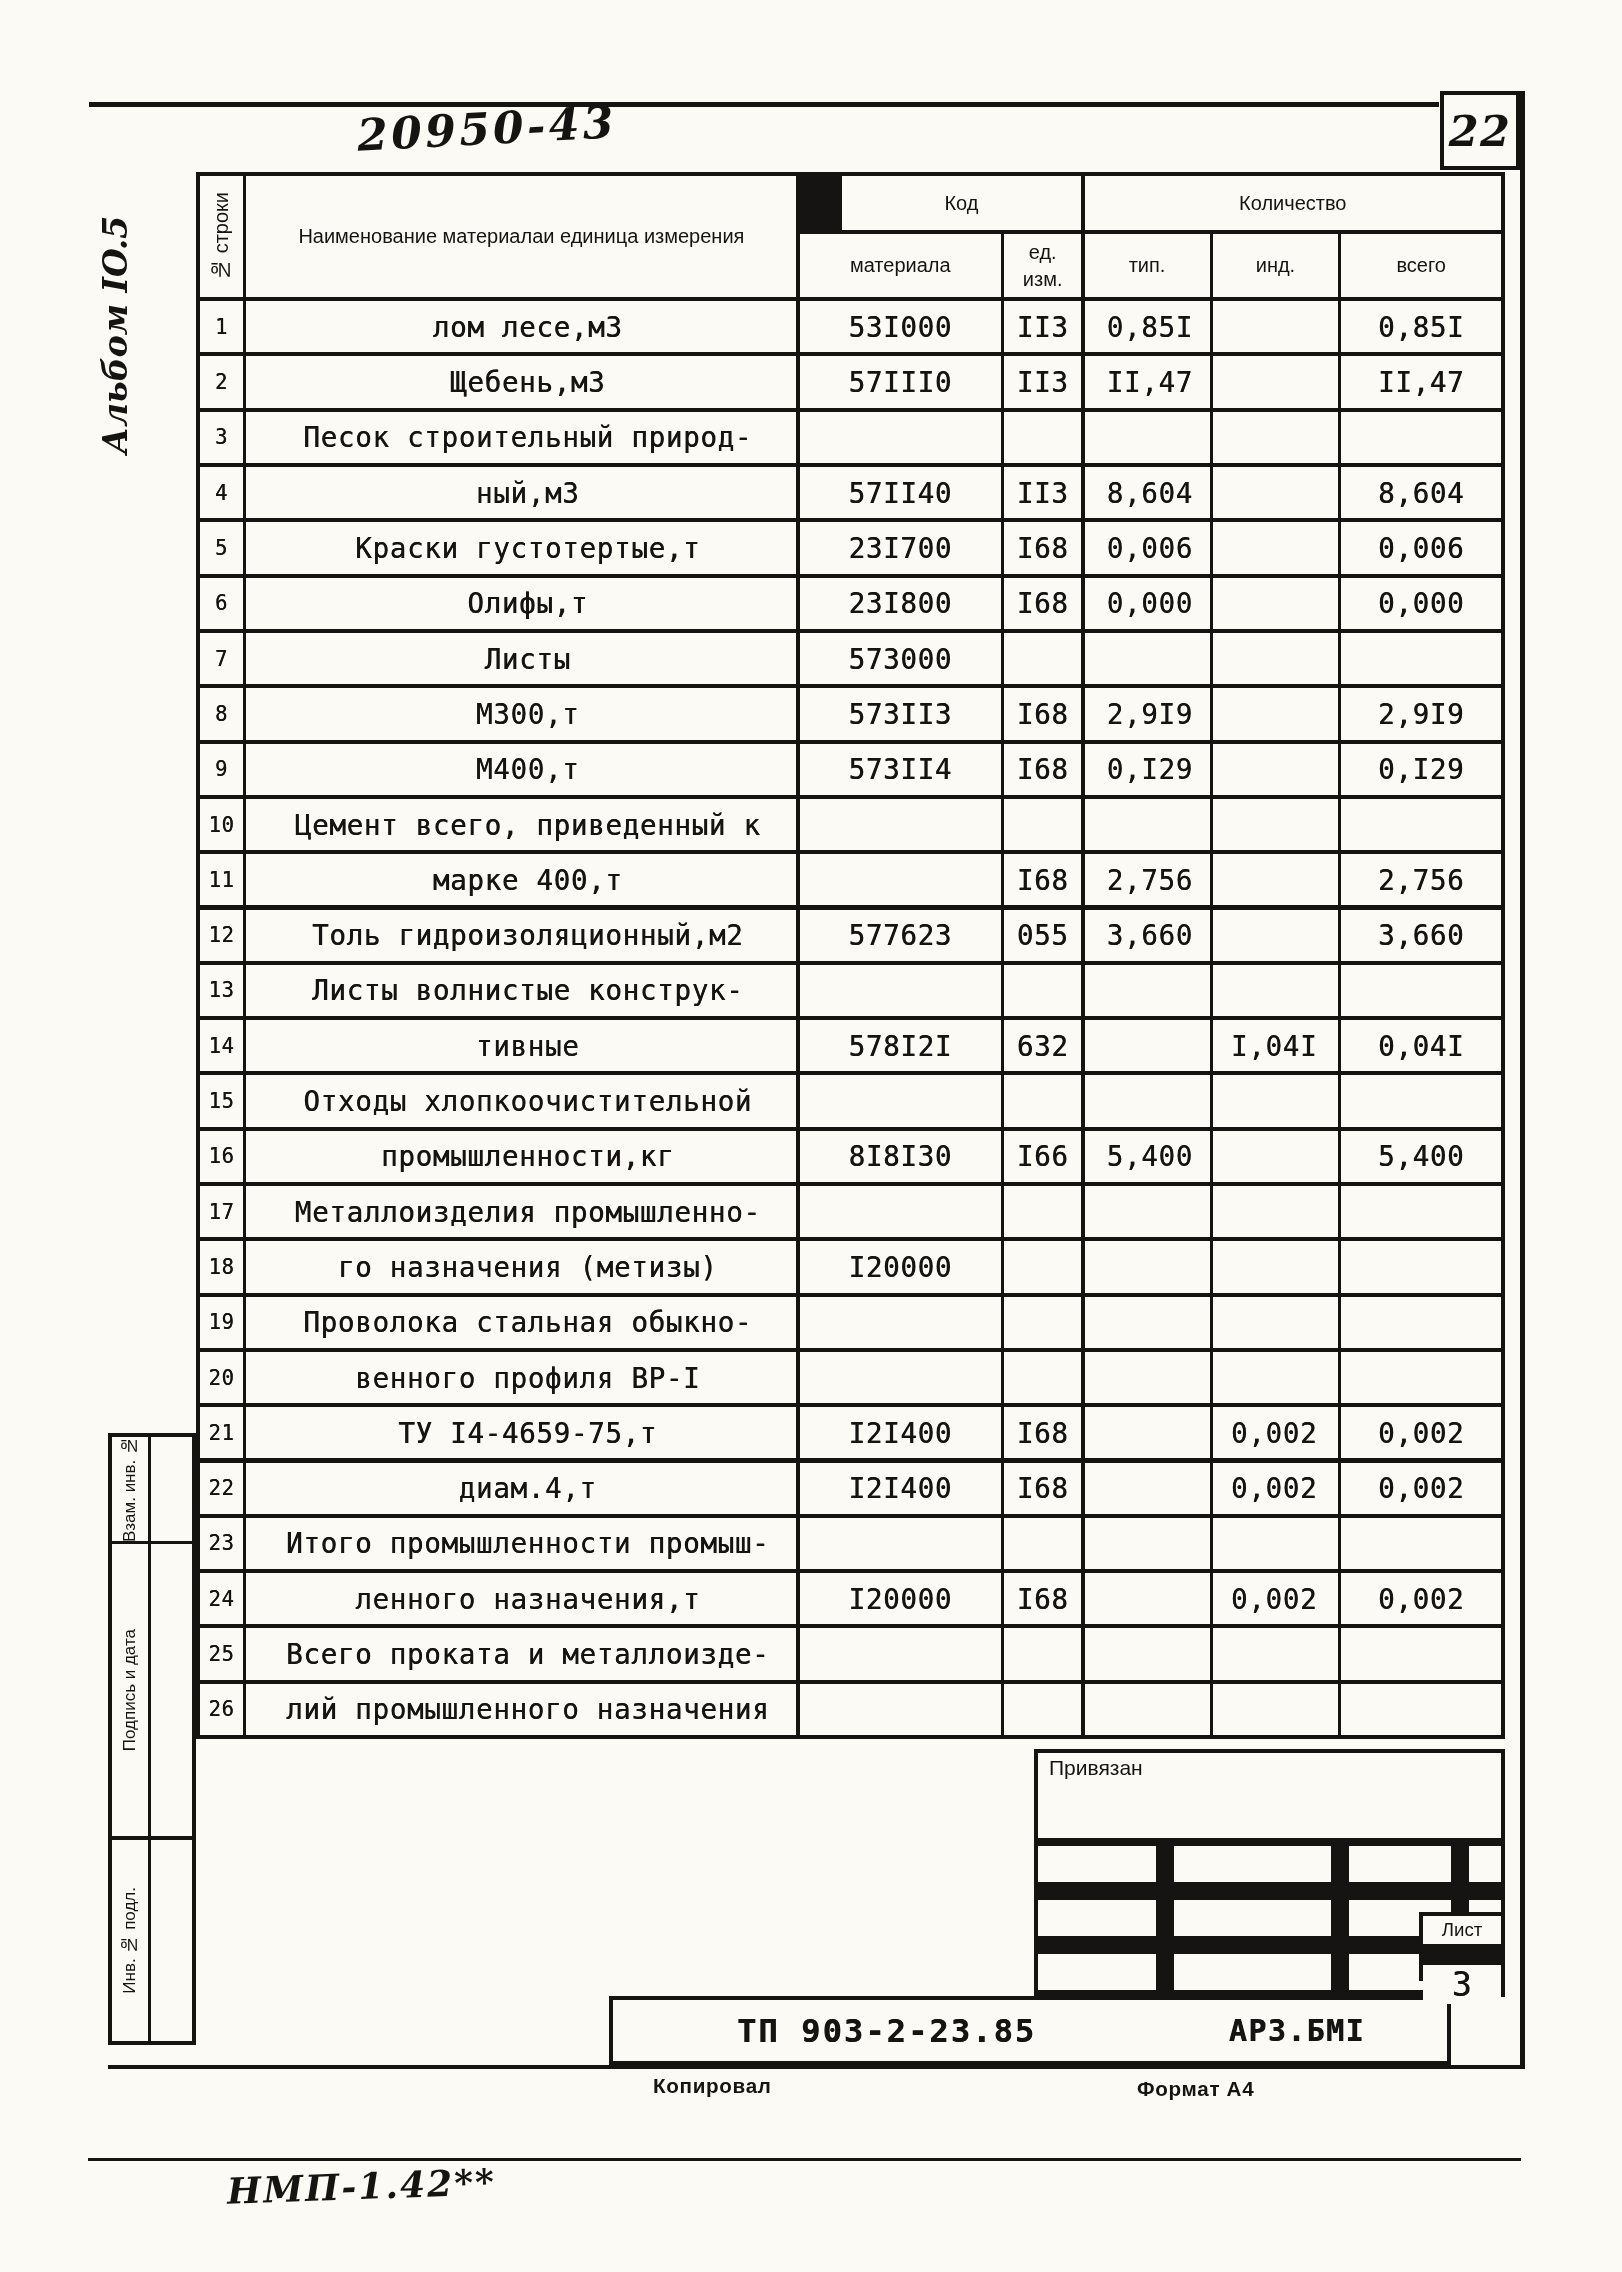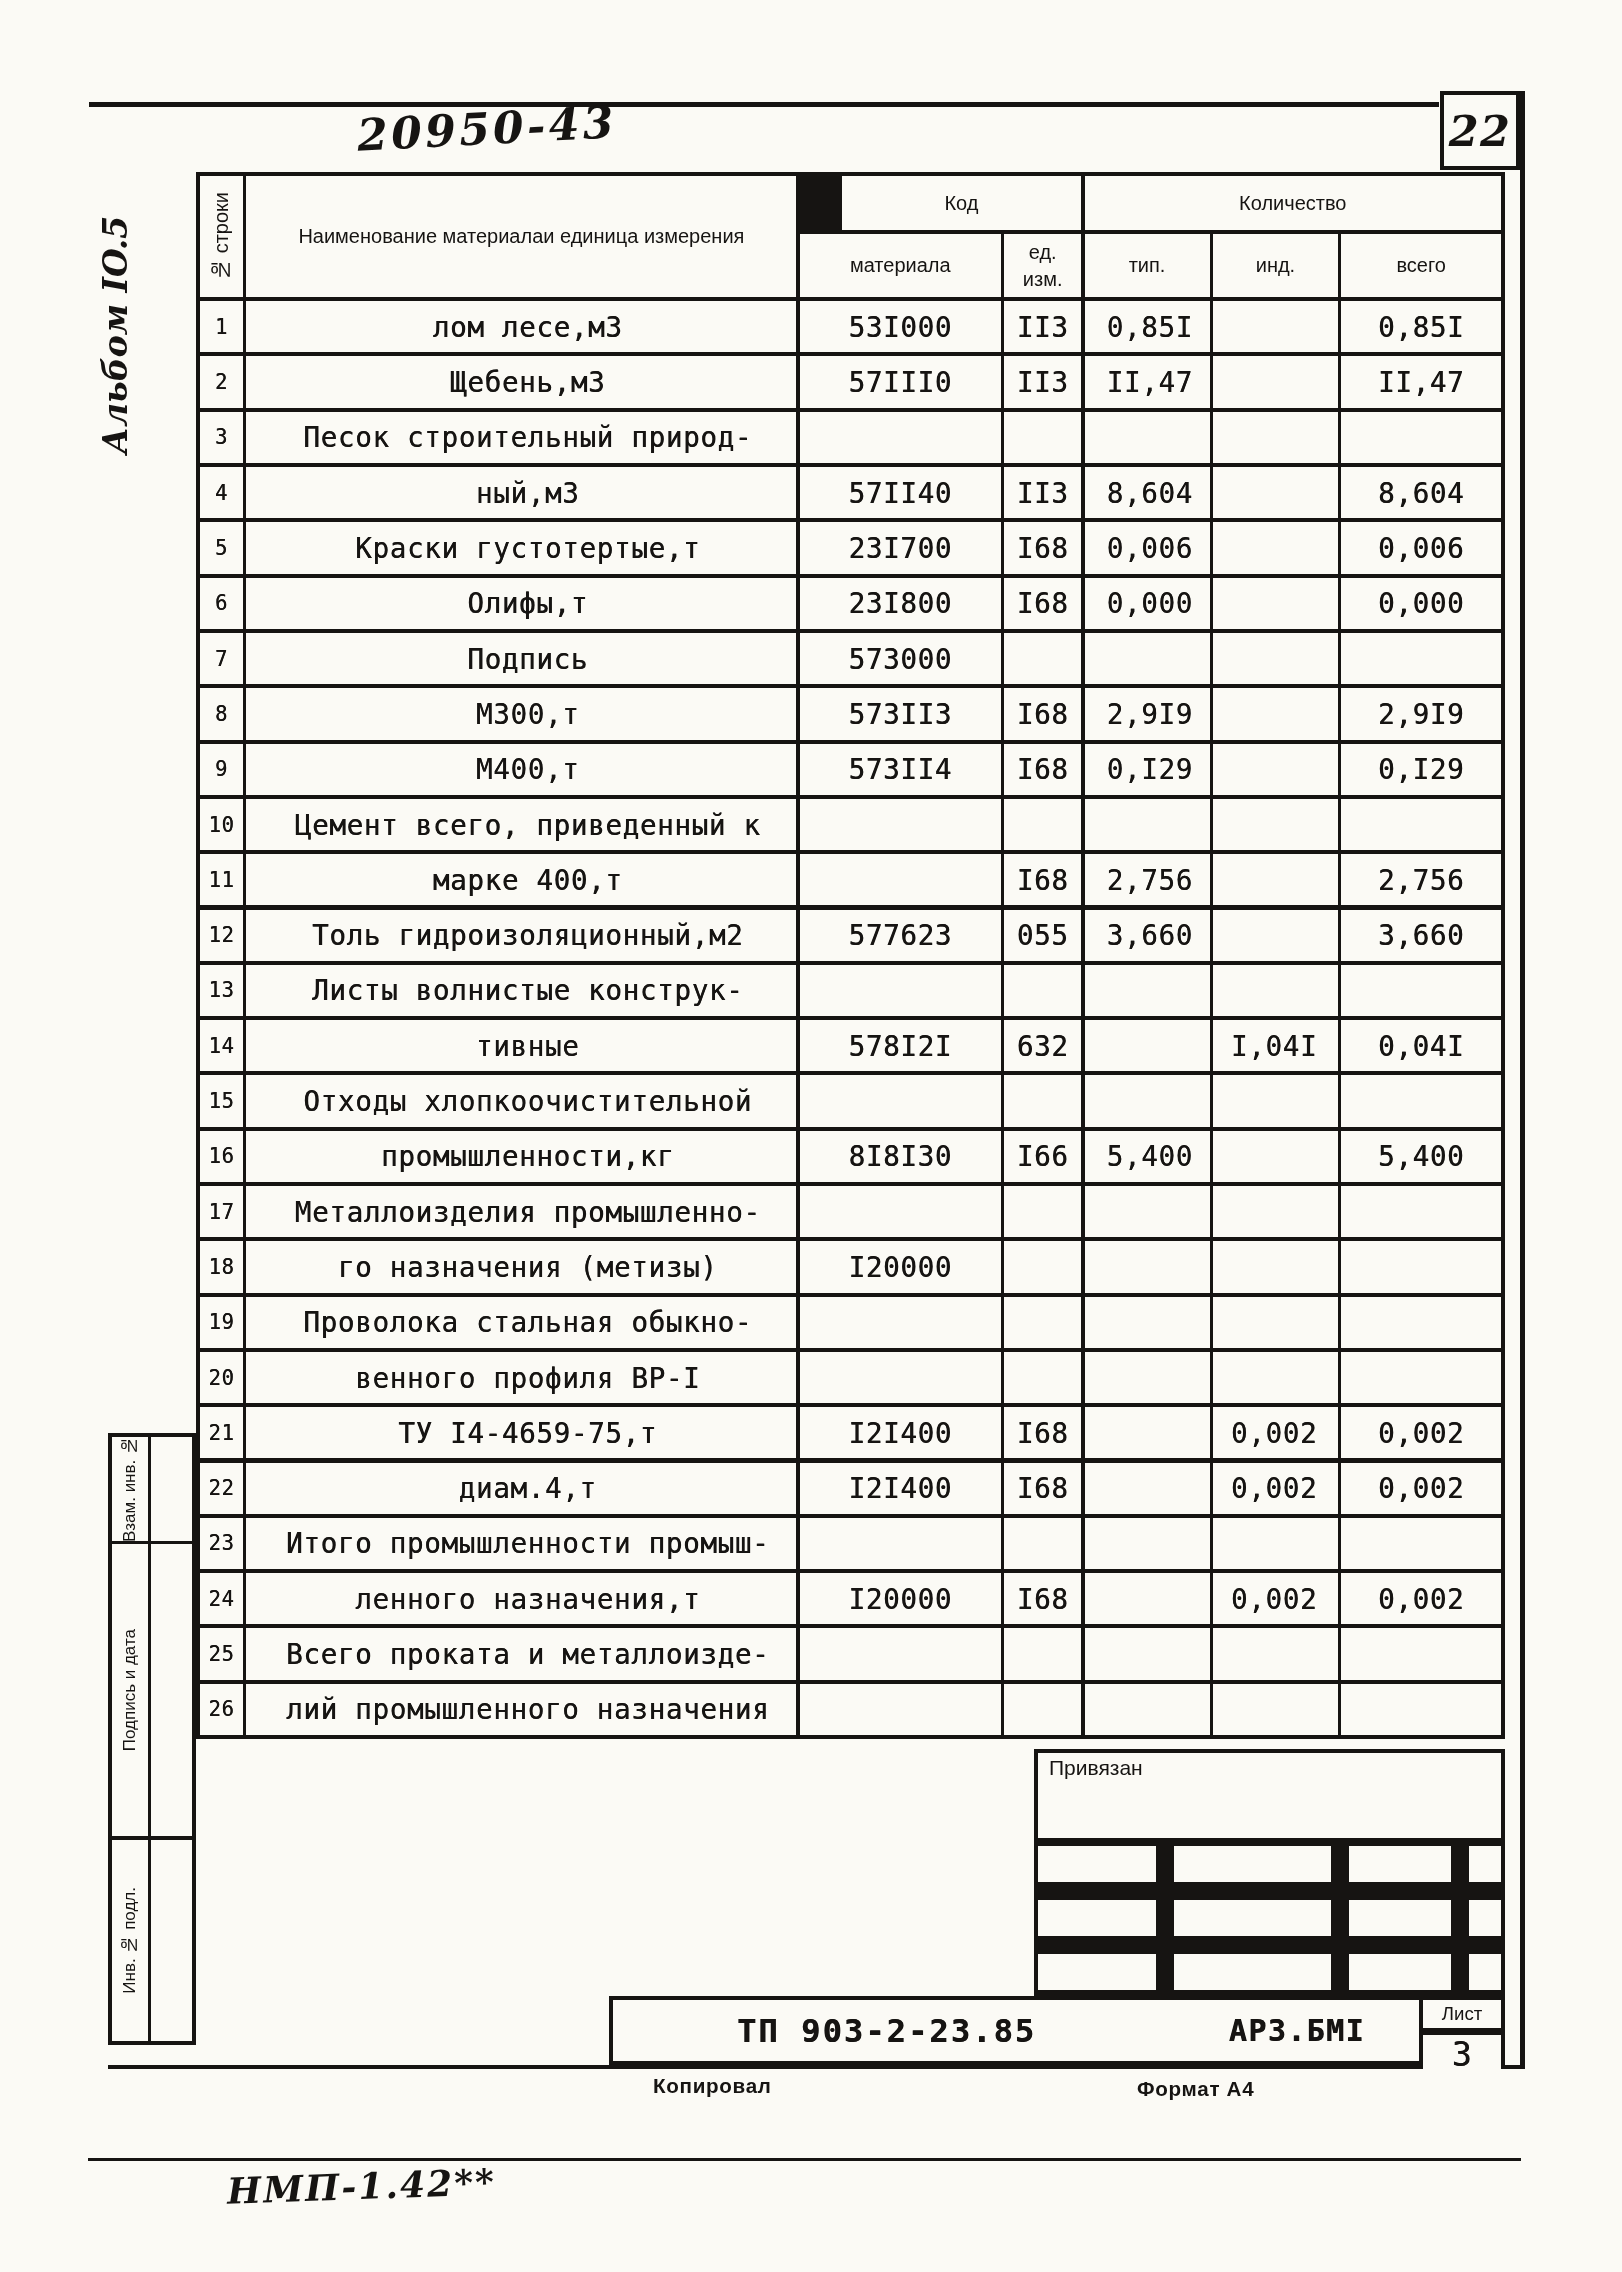--- a/index.html
+++ b/index.html
@@ -57,23 +57,23 @@
     position:absolute;left:1034px;top:1842px;width:471px;height:155px;
     box-sizing:border-box;border:4.1px solid var(--ink);background:var(--ink);
     display:grid;grid-template-columns:118px 157px 102px 1fr;grid-template-rows:36px 36px 36px 1fr;gap:18px;
   }
   #tb-grid > div{background:var(--paper);display:flex;align-items:center;}
   #tb-grid .inv{grid-column:1 / 3;font-family:"Liberation Sans",sans-serif;font-size:19px;padding-left:6.9px;}
   #tp-box{left:609px;top:1996px;width:842px;height:69px;display:flex;align-items:center;font-weight:bold;}
   #tp-box .code1{margin-left:124px;font-size:32px;letter-spacing:2.1px;text-shadow:0.5px 0 currentColor;}
   #tp-box .code2{margin-left:auto;margin-right:82px;font-size:30px;letter-spacing:1.4px;text-shadow:0.5px 0 currentColor;}
   #list-box{
-    position:absolute;left:1419px;top:1996px;width:86px;height:69px;
+    position:absolute;left:1419px;top:1912px;width:86px;height:69px;
     box-sizing:border-box;border:4.1px solid var(--ink);background:var(--ink);
-    display:grid;grid-template-rows:27.5px 1fr;gap:7px;
+    display:grid;grid-template-rows:27.5px 1fr;gap:21px;
   }
   #list-box > div{background:var(--paper);display:flex;align-items:center;justify-content:center;}
   #list-box .list-lab{font-family:"Liberation Sans",sans-serif;font-size:18.6px;}
   #list-box .list-num{font-size:33px;text-shadow:0.5px 0 currentColor;}
 
   #page-number-box{left:1440px;top:91px;width:80px;height:79px;
     display:flex;align-items:center;justify-content:center;border-width:4.8px;}
   #page-number-box span{font-size:43px;letter-spacing:1.4px;}
 
   .footer-lab{font-family:"Liberation Sans",sans-serif;font-size:20.6px;font-weight:bold;letter-spacing:0.7px;}
@@ -168,21 +168,21 @@
         <span class="nm">Олифы,</span>
         <span class="un">т</span>
       </div>
       <div class="tw">23I800</div>
       <div class="tw">I68</div>
       <div class="tw cell-tip">0,000</div>
       <div class="tw cell-ind"></div>
       <div class="tw">0,000</div>
       <div class="tw cell-num">7</div>
       <div class="tw cell-name">
-        <span class="nm">Подпись</span>
+        <span class="nm">Листы</span>
         <span class="un"></span>
       </div>
       <div class="tw">573000</div>
       <div class="tw"></div>
       <div class="tw cell-tip"></div>
       <div class="tw cell-ind"></div>
       <div class="tw"></div>
       <div class="tw cell-num">8</div>
       <div class="tw cell-name">
         <span class="nm">М300,</span>

